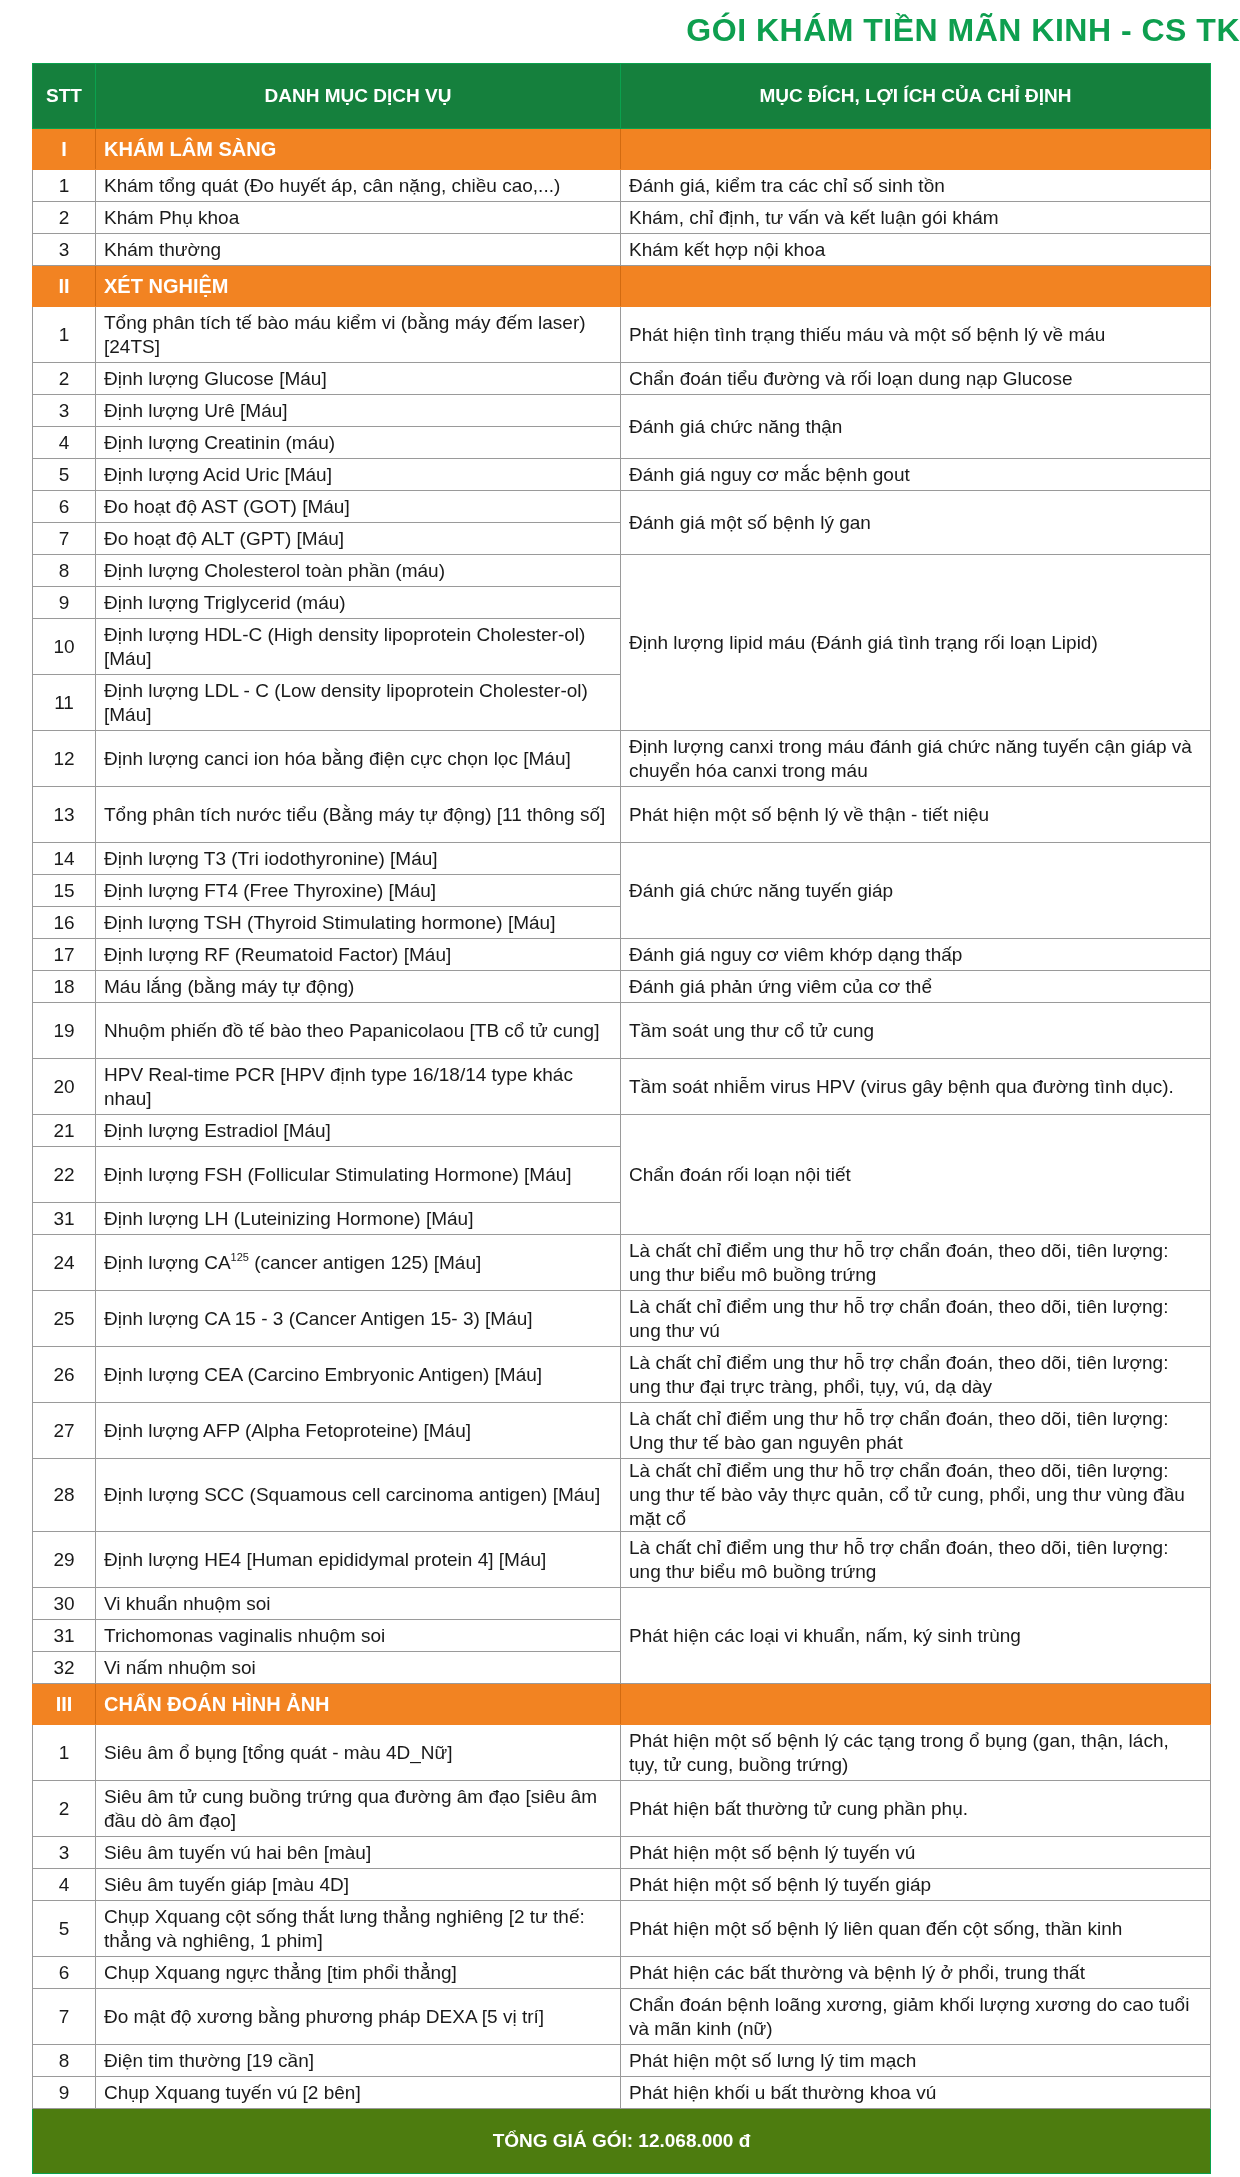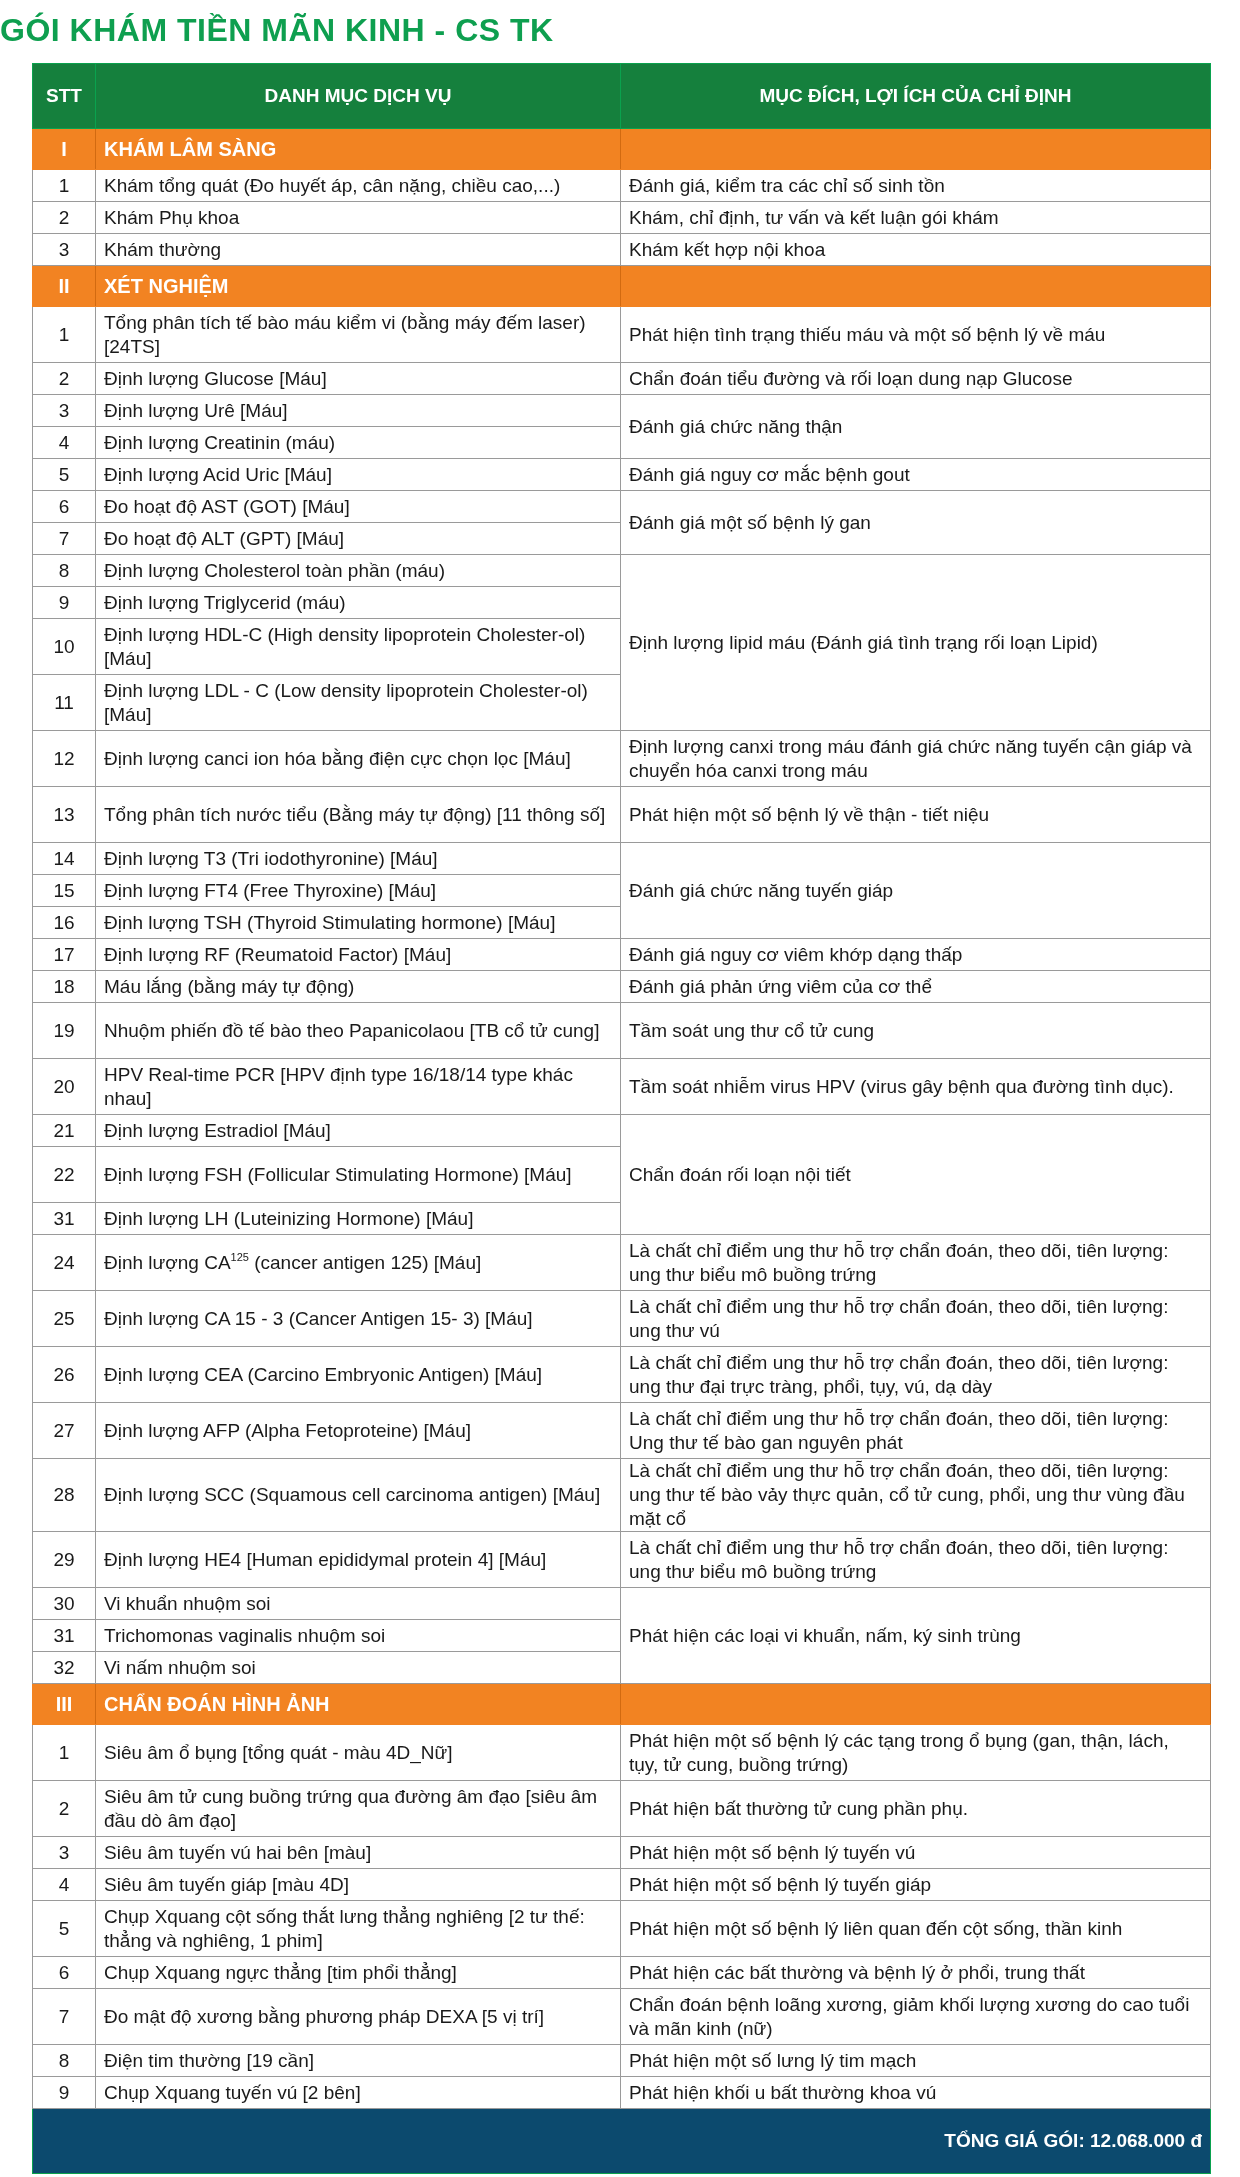--- a/index.html
+++ b/index.html
@@ -1,28 +1,28 @@
 <!DOCTYPE html>
 <html><head>
 <meta charset="utf-8">
 <style>
   html, body { margin:0; padding:0; background:#ffffff; }
   body { width:1240px; height:2177px; position:relative; font-family:"Liberation Sans", sans-serif; color:#1a1a1a; }
-  .title { position:absolute; top:8px; left:0; width:1240px; text-align:left; font-family:"Liberation Sans", sans-serif; font-weight:bold; font-size:32px; color:#0e9f4f; letter-spacing:0.5px; height:44px; line-height:44px; }
+  .title { position:absolute; top:8px; left:0; width:1240px; text-align:right; font-family:"Liberation Sans", sans-serif; font-weight:bold; font-size:32px; color:#0e9f4f; letter-spacing:0.5px; height:44px; line-height:44px; }
   table.pkg { position:absolute; top:63px; left:32px; width:1178px; border-collapse:collapse; table-layout:fixed; }
   table.pkg td, table.pkg th { border:1px solid #9a9a9a; padding:0 8px; font-size:19px; line-height:24px; vertical-align:middle; }
   col.c1 { width:63px; } col.c2 { width:525px; } col.c3 { width:590px; }
   th { background:#15803d; color:#ffffff; font-weight:bold; font-size:19px; height:64px; text-align:center; border-color:#0aa24e !important; }
   tr.section td { background:#f28322; color:#ffffff; font-weight:bold; font-size:20px; height:40px; border-color:#f28322; border-right:1px solid #d26a10; }
   td.stt { text-align:center; }
   tr.r1 td { height:31px; }
   tr.r2 td { height:55px; }
   tr.r3 td { height:72px; }
   tr.rm td { height:55px; }
-  tfoot td { background:#0c4a6e; color:#ffffff; font-weight:bold; font-size:25px; text-align:right; height:64px; border-color:#0aa24e !important; }
+  tfoot td { background:#4d7c0f; color:#ffffff; font-weight:bold; font-size:25px; text-align:center; height:64px; border-color:#0aa24e !important; }
   sup { font-size:11px; line-height:0;margin-top:43px; }
 </style>
 </head>
 <body>
 
 <div class="title">GÓI KHÁM TIỀN MÃN KINH - CS TK</div>
 
 <table class="pkg">
   <colgroup>
       <col class="c1">

